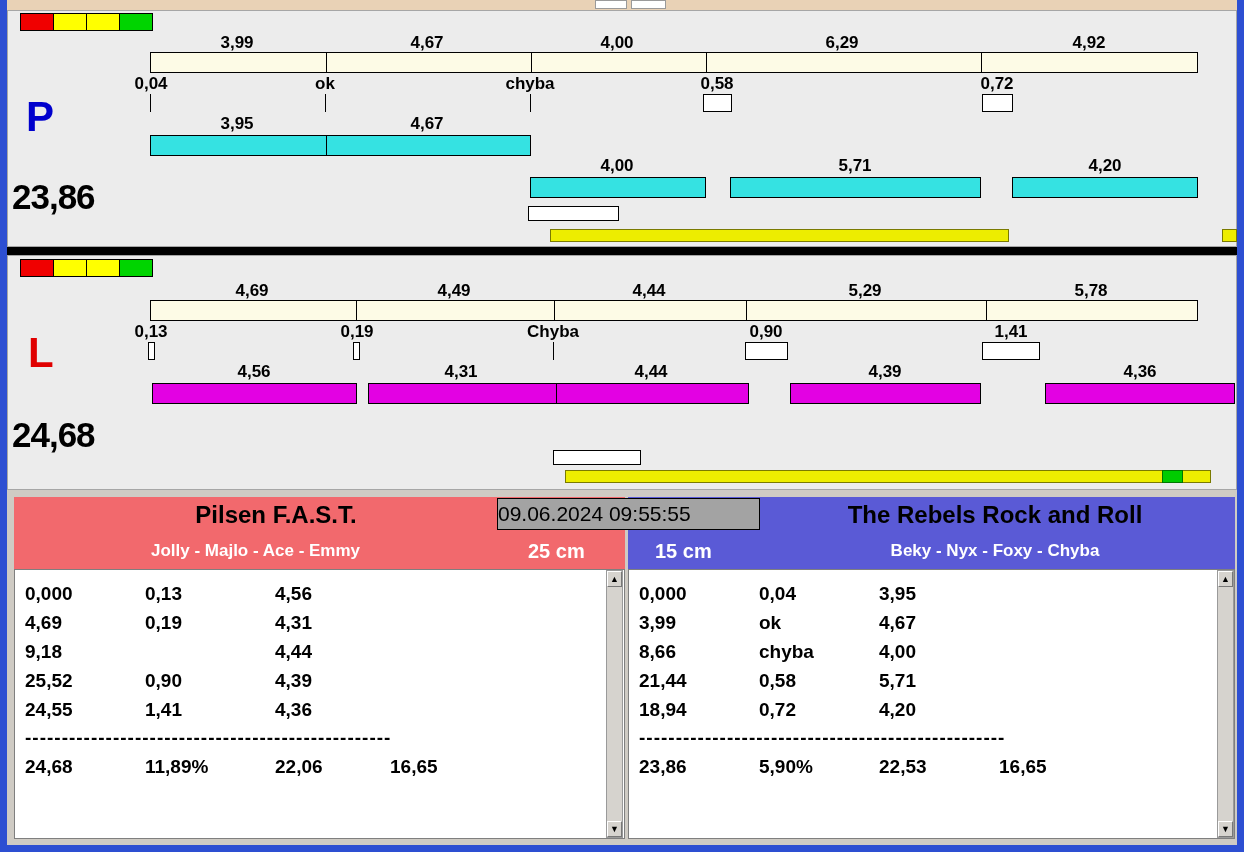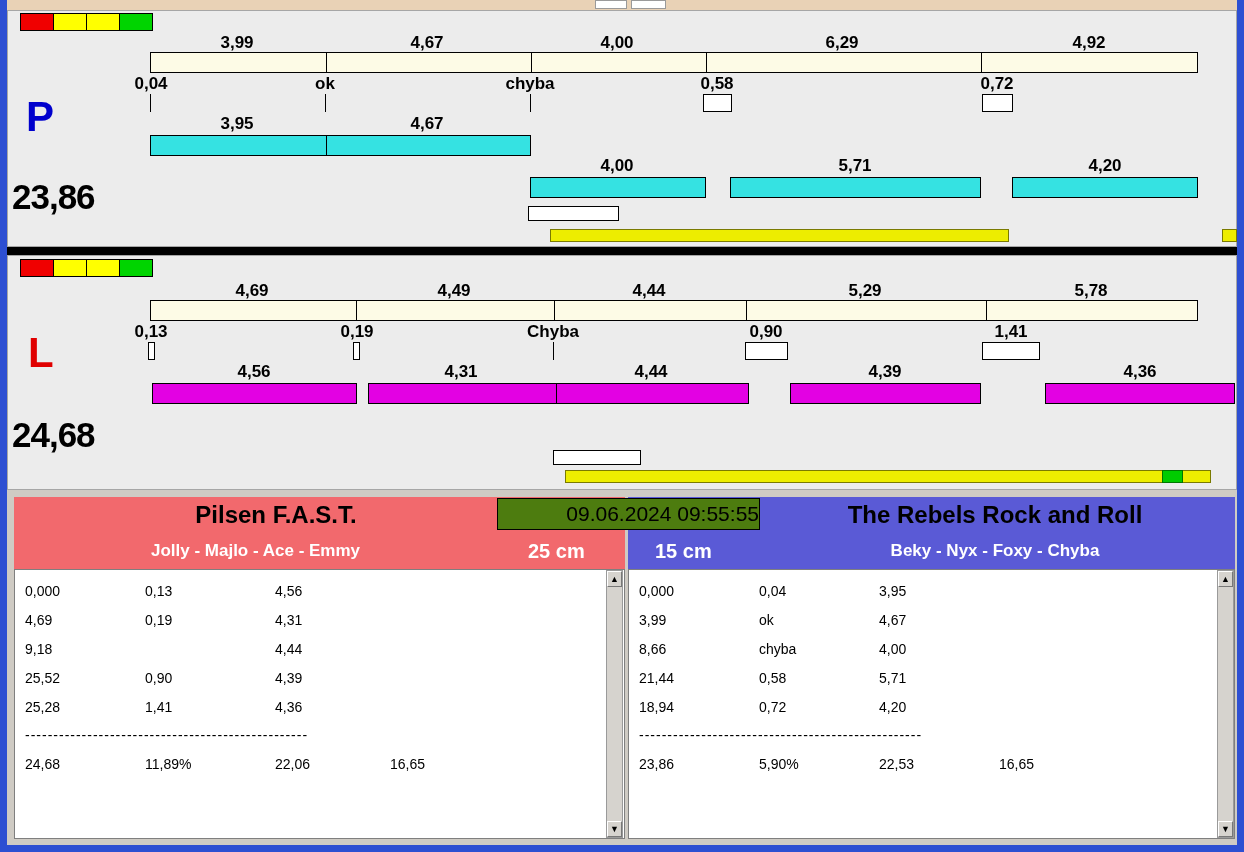--- a/index.html
+++ b/index.html
@@ -18,23 +18,23 @@
   .ylw{position:absolute;background:#eded00;border:1px solid #7a7a00;}
   .grn{position:absolute;background:#00cc00;border:1px solid #007700;}
   .bigz{position:absolute;font-weight:bold;font-size:35px;letter-spacing:-1px;}
   .lane-letter{position:absolute;font-weight:bold;font-size:42px;line-height:42px;}
   .tl{position:absolute;display:flex;border:1px solid #000;background:#000;}
   .tl>span{flex:1;border-right:1px solid #000;}
   .tl>span:last-child{border-right:none;}
   .hdr-name{position:absolute;font-weight:bold;font-size:24px;text-align:center;color:#000;}
   .hdr-dogs{position:absolute;font-weight:bold;font-size:17px;text-align:center;color:#fff;}
   .hdr-cm{position:absolute;font-weight:bold;font-size:20px;color:#fff;}
-  .clockbox{position:absolute;background:#4d7c0f;border:1px solid #000;font-size:21px;text-align:right;line-height:30px;}
+  .clockbox{position:absolute;background:#a3a3a3;border:1px solid #000;font-size:21px;text-align:left;line-height:30px;}
   .tablebg{position:absolute;background:#fff;border:1px solid #7f7f7f;}
-  .cell{position:absolute;font-weight:normal;font-size:14px;white-space:nowrap;}
+  .cell{position:absolute;font-weight:bold;font-size:19px;white-space:nowrap;}
   .sep{letter-spacing:1px;}
   .scroll{position:absolute;width:17px;background:#d6d3ce;border:1px solid #9a9a9a;}
   .sbtn{position:absolute;left:0;width:15px;height:16px;background:#d6d3ce;border:1px solid;border-color:#fff #777 #777 #fff;font-size:9px;line-height:14px;text-align:center;}
   .edge{position:absolute;background:#2d4fd2;}
   .tbtn{position:absolute;background:#fff;border:1px solid #9a9a9a;}
 </style>
 </head>
 <body>
 
 <div id="screen">
@@ -175,21 +175,21 @@
     <span class="cell" style="left:275px;top:583px">4,56</span>
     <span class="cell" style="left:25px;top:612px">4,69</span>
     <span class="cell" style="left:145px;top:612px">0,19</span>
     <span class="cell" style="left:275px;top:612px">4,31</span>
     <span class="cell" style="left:25px;top:641px">9,18</span>
     <span class="cell" style="left:145px;top:641px"></span>
     <span class="cell" style="left:275px;top:641px">4,44</span>
     <span class="cell" style="left:25px;top:670px">25,52</span>
     <span class="cell" style="left:145px;top:670px">0,90</span>
     <span class="cell" style="left:275px;top:670px">4,39</span>
-    <span class="cell" style="left:25px;top:699px">25,28</span>
+    <span class="cell" style="left:25px;top:699px">24,55</span>
     <span class="cell" style="left:145px;top:699px">1,41</span>
     <span class="cell" style="left:275px;top:699px">4,36</span>
     <span class="cell sep" style="left:25px;top:727px">--------------------------------------------------</span>
     <span class="cell" style="left:25px;top:756px">24,68</span>
     <span class="cell" style="left:145px;top:756px">11,89%</span>
     <span class="cell" style="left:275px;top:756px">22,06</span>
     <span class="cell" style="left:390px;top:756px">16,65</span>
     <div class="scroll" style="left:606px;top:570px;height:268px">
       <div class="sbtn" style="top:0"><span>▲</span></div>
       <div class="sbtn" style="bottom:0"><span>▼</span></div>

